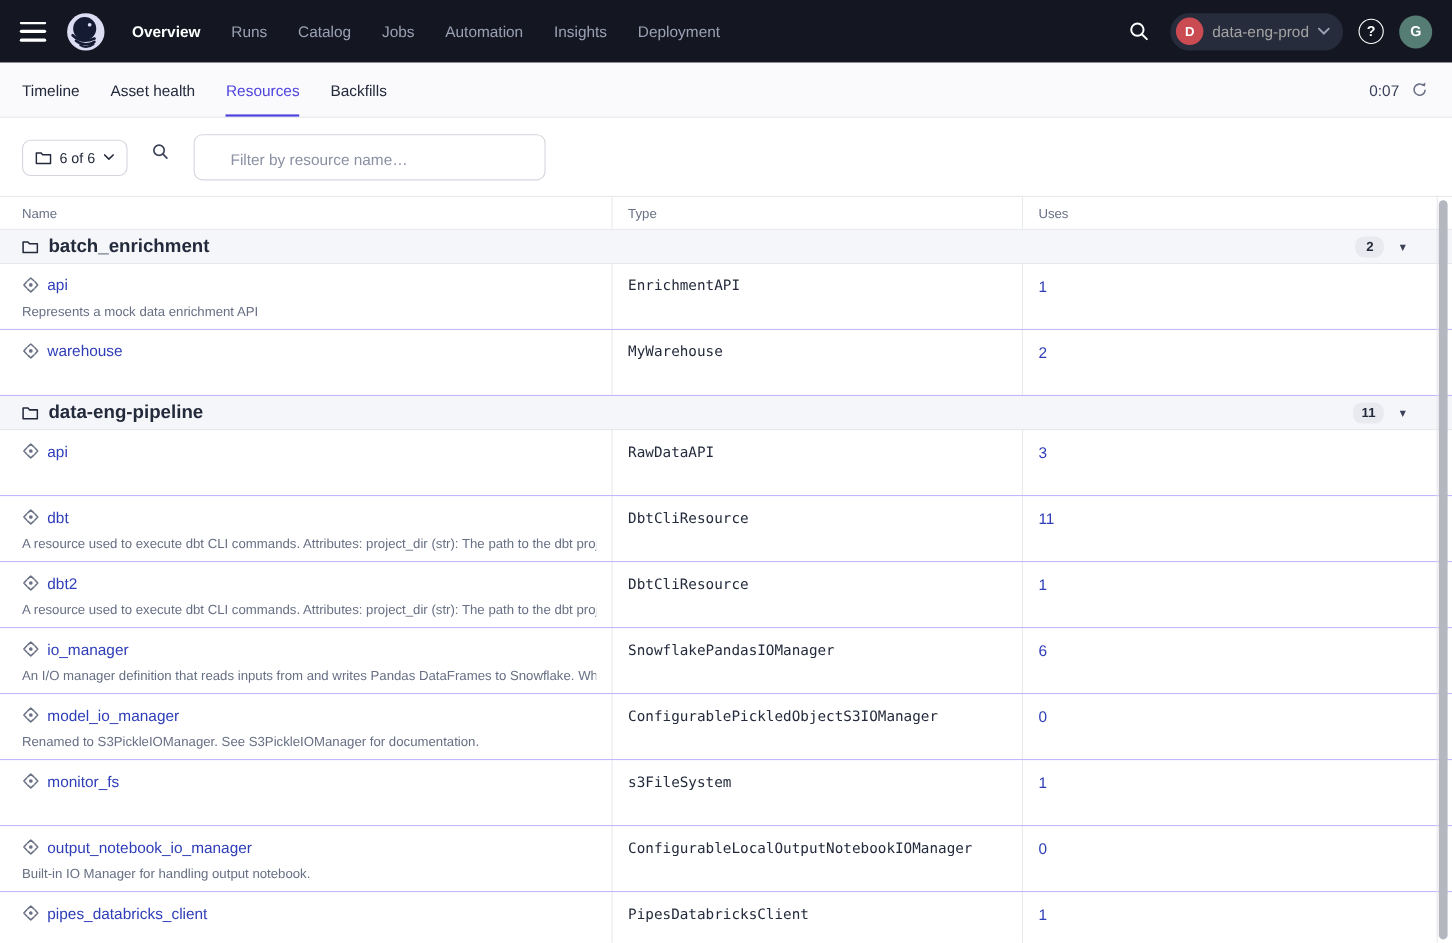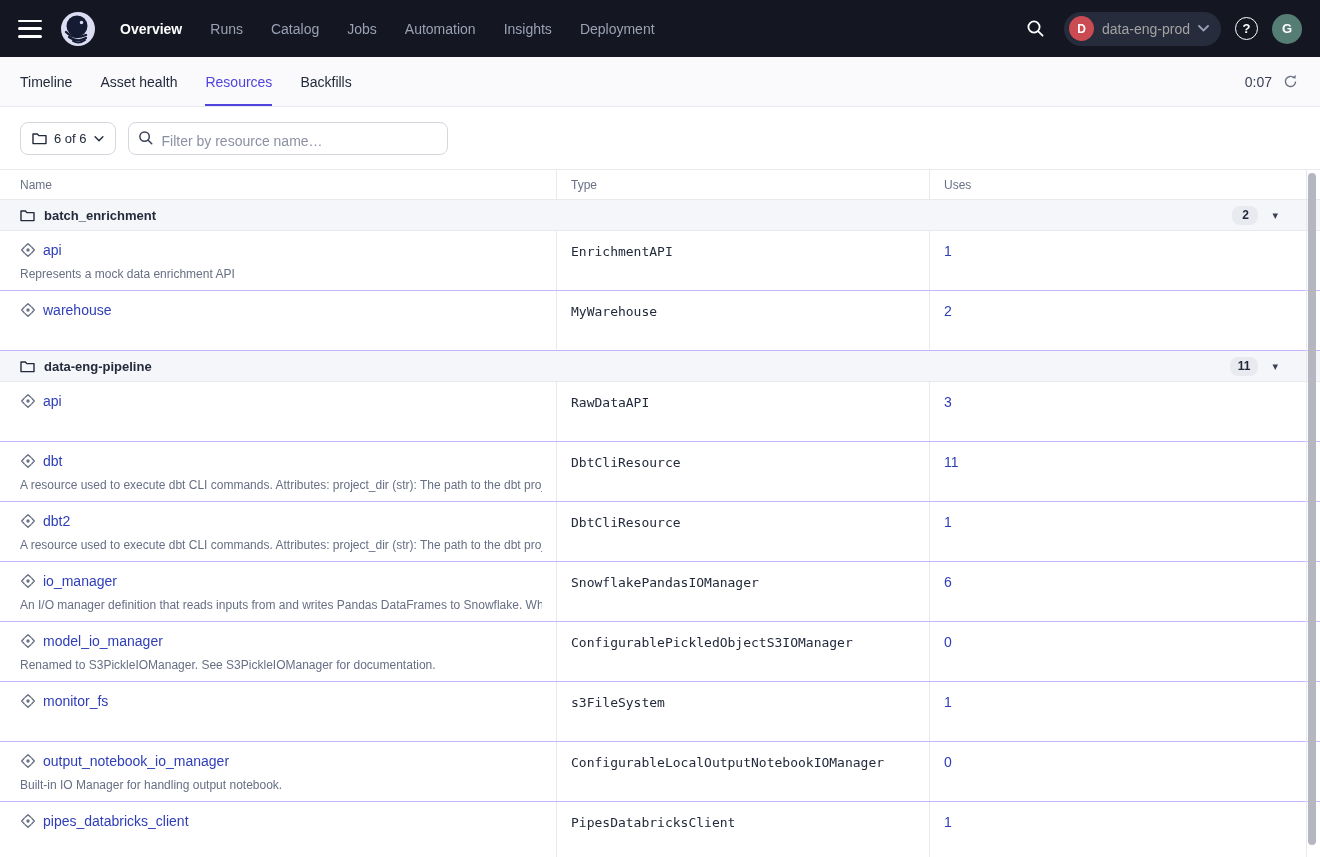--- a/index.html
+++ b/index.html
@@ -42,41 +42,41 @@
   .tabbar-right { margin-left:auto; display:flex; align-items:center; gap:8px; }
   .timer { font-size:14px; color:#3a4057; }
 
   
   .filterrow { display:flex; align-items:center; gap:12px; padding:15px 20px 14px; }
   .scope-btn { height:33px; display:flex; align-items:center; gap:7px;
     border:1px solid #d4d7de; border-radius:8px; background:#fff; padding:0 11px;
     font-size:13px; font-weight:500; color:#232a3b; cursor:pointer;
     font-family:"Liberation Sans", sans-serif; }
   .search-wrap { position:relative; }
-  .search-input { width:320px; height:33px; border:1px solid #d4d7de;
+  .search-input { width:320px; height:42px; border:1px solid #d4d7de;
     border-radius:8px; padding:4px 10px 0 33px; font-size:14px; color:#232a3b;
-    font-family:"Liberation Sans", sans-serif; outline:none; }
+    font-family:"Liberation Sans", sans-serif; outline:none;margin-left:48px; }
   .search-input::placeholder { color:#8b91a3; }
   .search-glyph { position:absolute; left:10px; top:8px; }
 
   
   .table-area { position:relative; border-top:1px solid #e8e9ed; }
   .thead { display:flex; height:30px; border-bottom:1px solid #e8e9ed;
     align-items:center; }
   .col-name { width:557px; } .col-type { width:373px; } .col-uses { width:376px; }
   .thead .cell { font-size:12px; color:#6a7185; padding:0 0 0 20px; height:100%;
     display:flex; align-items:center; }
   .thead .col-type, .thead .col-uses { padding-left:14px; }
   .cell-border { border-right:1px solid #e8e9ed; }
   .table-right-border { position:absolute; top:0; bottom:0; left:1306px;
     width:1px; background:#e8e9ed; }
 
   .group-row { height:31px; background:#f5f6f9; border-bottom:1px solid #e8e9ed;
     display:flex; align-items:center; padding:0 18px 0 20px; cursor:pointer; }
-  .group-name { font-size:13px; font-weight:700; color:#232a3b; margin-left:9px; }
+  .group-name { font-size:17px; font-weight:700; color:#232a3b; margin-left:9px; }
   .group-right { margin-left:auto; display:flex; align-items:center; gap:14px;
     padding-right:24px; }
   .count-badge { background:#e8eaef; border-radius:8px; min-width:26px; height:19px;
     display:flex; align-items:center; justify-content:center; font-size:12px;
     font-weight:600; color:#232a3b; padding:0 8px; }
   .caret { font-size:11px; color:#3a4057; }
 
   .res-row { display:flex; height:60px; border-bottom:1px solid #c4b5fd; }
   .res-name-cell { width:557px; padding:11px 14px 0 20px; }
   .res-type-cell { width:373px; padding:13px 14px 0 14px;

